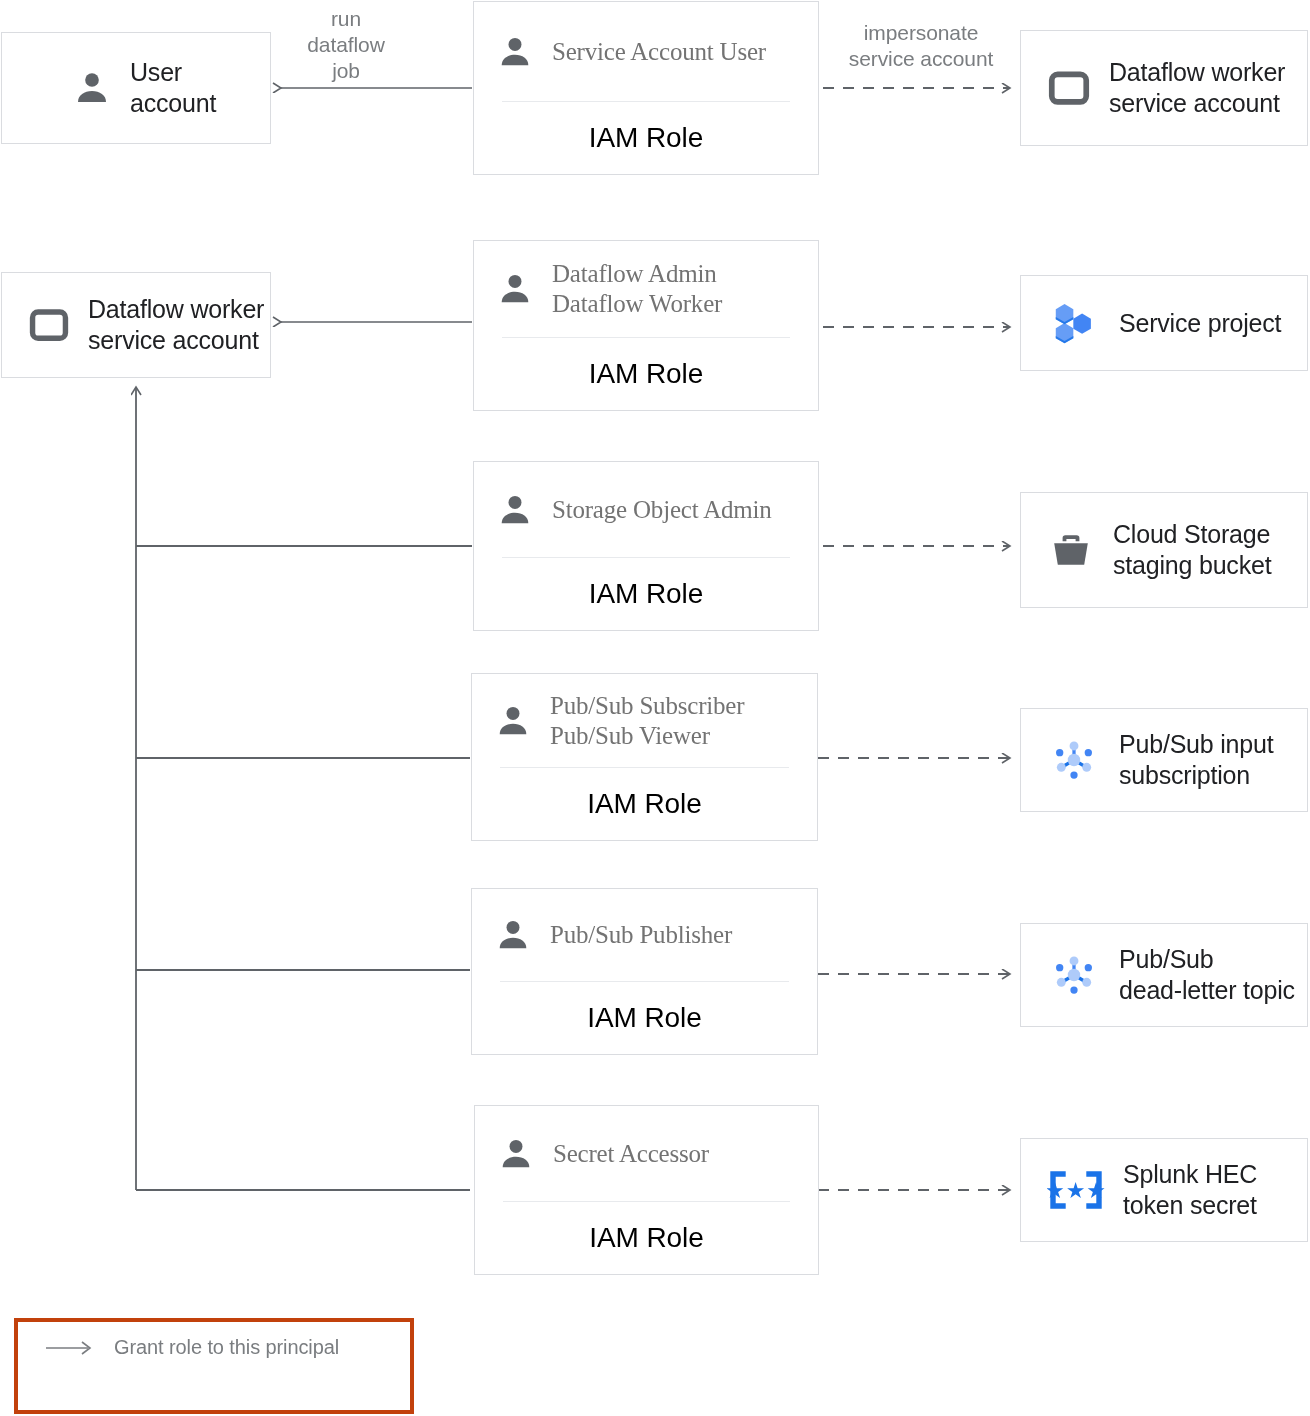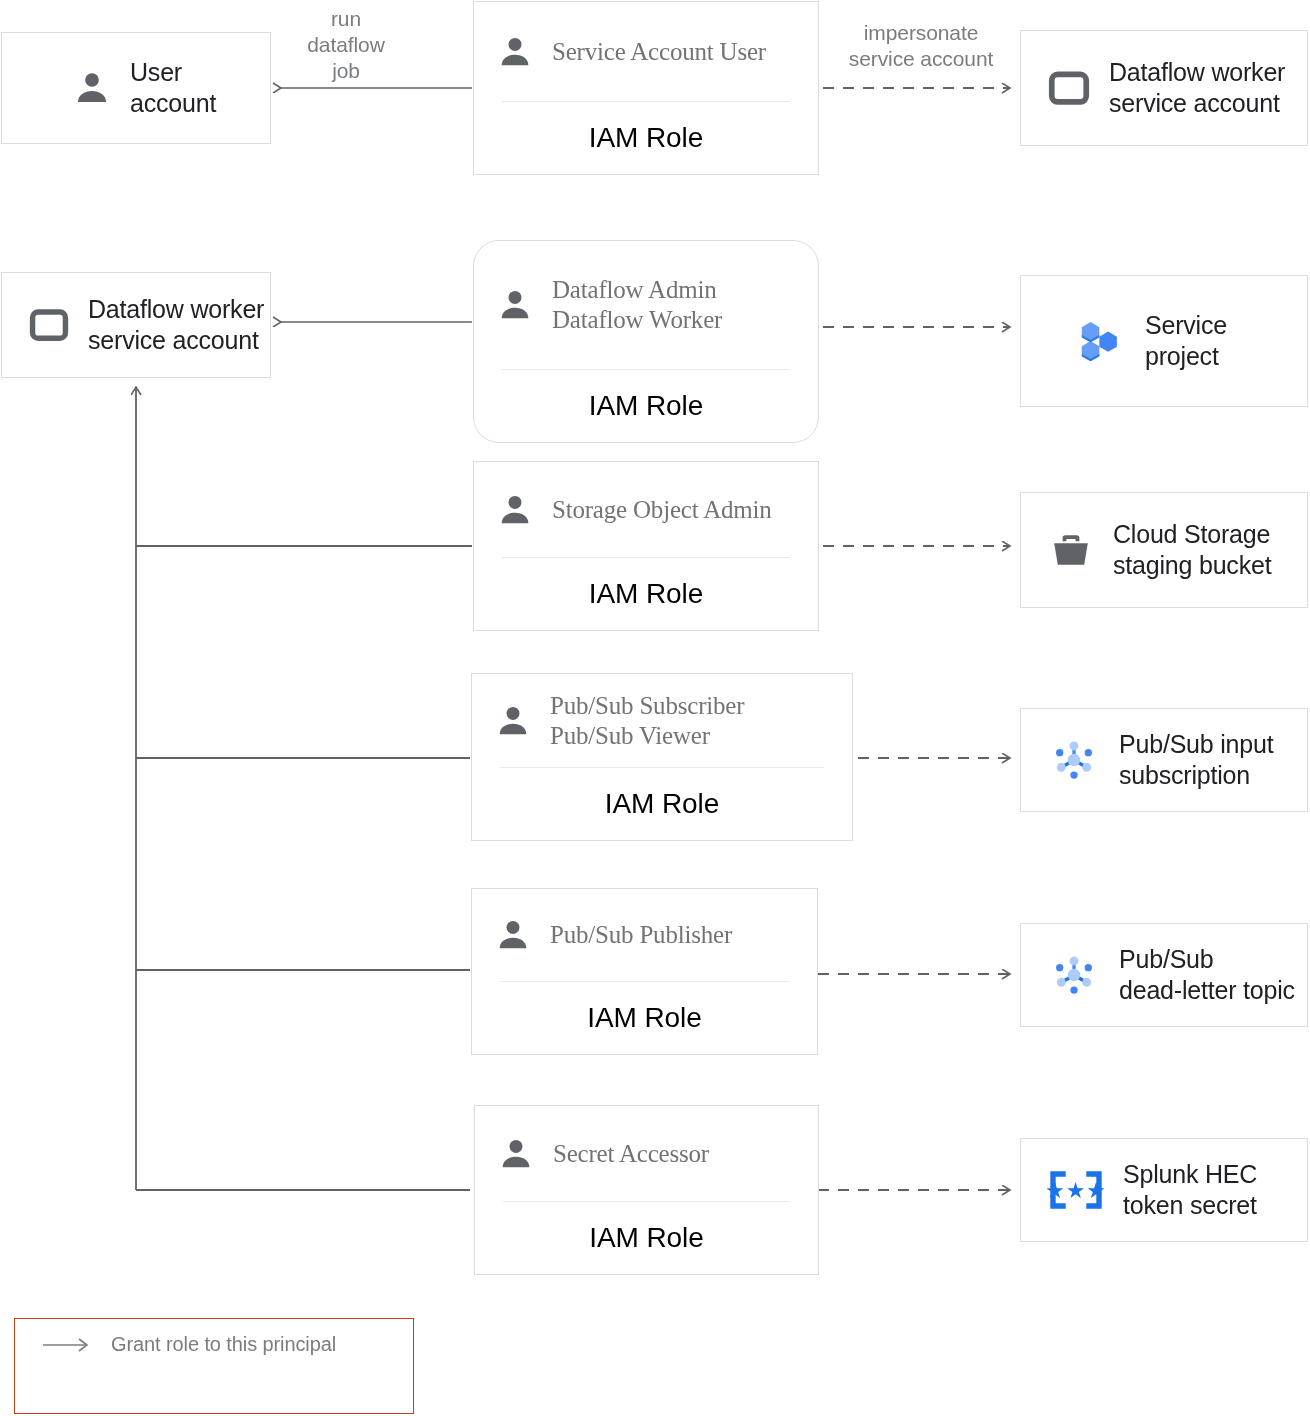--- a/index.html
+++ b/index.html
@@ -107,21 +107,21 @@
     pointer-events: none;
   }
   
   #legend {
     position: absolute;
     left: 14px;
     top: 1318px;
     width: 400px;
     height: 96px;
     box-sizing: border-box;
-    border: 1px solid #c2410c;
+    border: 4px solid #c2410c;
     background: #ffffff;
   }
   .legend-row {
     position: absolute;
     display: flex;
     align-items: center;
     gap: 18px;
     left: 26px;
   }
   .legend-text {
@@ -231,21 +231,21 @@
           <circle cx="12" cy="7.2" r="4.1" fill="#5f6368"></circle>
           <path d="M3.6 20.4c0-4.2 3.8-6.6 8.4-6.6s8.4 2.4 8.4 6.6z" fill="#5f6368"></path>
         </svg>
       </span>
       <span class="card-title">Service Account User</span>
     </div>
     <div class="card-divider"></div>
     <div class="card-foot">IAM Role</div>
   </div>
 
-  <div class="card" style="left:473px; top:240px; width:346px; height:203px;border-radius:26px;">
+  <div class="card" style="left:473px; top:240px; width:346px; height:171px;">
     <div class="card-head">
       <span class="icon">
         <svg width="38" height="38" viewBox="0 0 24 24">
           <circle cx="12" cy="7.2" r="4.1" fill="#5f6368"></circle>
           <path d="M3.6 20.4c0-4.2 3.8-6.6 8.4-6.6s8.4 2.4 8.4 6.6z" fill="#5f6368"></path>
         </svg>
       </span>
       <span class="card-title">Dataflow Admin
 Dataflow Worker</span>
     </div>
@@ -260,21 +260,21 @@
           <circle cx="12" cy="7.2" r="4.1" fill="#5f6368"></circle>
           <path d="M3.6 20.4c0-4.2 3.8-6.6 8.4-6.6s8.4 2.4 8.4 6.6z" fill="#5f6368"></path>
         </svg>
       </span>
       <span class="card-title">Storage Object Admin</span>
     </div>
     <div class="card-divider"></div>
     <div class="card-foot">IAM Role</div>
   </div>
 
-  <div class="card" style="left:471px; top:673px; width:382px; height:168px;">
+  <div class="card" style="left:471px; top:673px; width:347px; height:168px;">
     <div class="card-head">
       <span class="icon">
         <svg width="38" height="38" viewBox="0 0 24 24">
           <circle cx="12" cy="7.2" r="4.1" fill="#5f6368"></circle>
           <path d="M3.6 20.4c0-4.2 3.8-6.6 8.4-6.6s8.4 2.4 8.4 6.6z" fill="#5f6368"></path>
         </svg>
       </span>
       <span class="card-title">Pub/Sub Subscriber
 Pub/Sub Viewer</span>
     </div>
@@ -315,21 +315,21 @@
       <span class="icon">
         <svg width="44" height="44" viewBox="0 0 24 24">
           <rect x="2.6" y="4.6" width="18.8" height="15" rx="3.2" fill="none" stroke="#5f6368" stroke-width="3.1"></rect>
         </svg>
       </span>
       <span class="box-label">Dataflow worker
 service account</span>
     </div>
   </div>
 
-  <div class="box" style="left:1020px; top:275px; width:288px; height:132px;padding-left:26px;">
+  <div class="box" style="left:1020px; top:275px; width:288px; height:96px;">
     <div class="box-inner">
       <span class="icon">
         <svg width="54" height="54" viewBox="0 0 40 40">
           <polygon points="13,6 19.5,9.8 19.5,17.3 13,21 6.5,17.3 6.5,9.8" fill="#669df6"></polygon>
           <polygon points="13,20 19.5,23.8 19.5,31.3 13,35 6.5,31.3 6.5,23.8" fill="#669df6"></polygon>
           <polygon points="26,13 32.5,16.8 32.5,24.3 26,28 19.5,24.3 19.5,16.8" fill="#4285f4"></polygon>
           <path d="M6.5 17.3 L13 21 L19.5 17.3 L19.5 15.6 L13 19.3 L6.5 15.6 Z" fill="#1a73e8" opacity="0.85"></path>
           <path d="M6.5 31.3 L13 35 L19.5 31.3 L19.5 29.6 L13 33.3 L6.5 29.6 Z" fill="#1a73e8" opacity="0.85"></path>
         </svg>
       </span>

